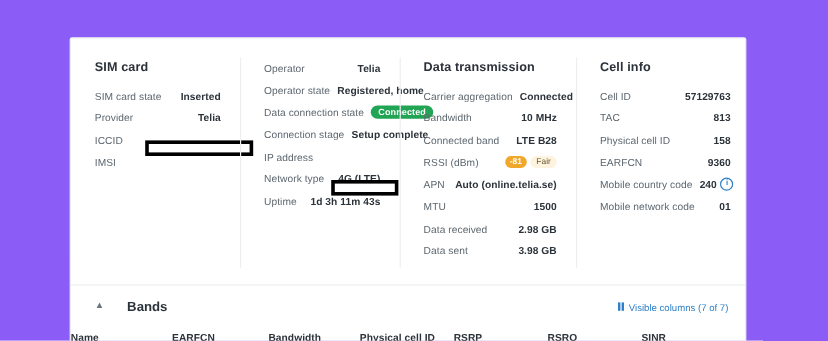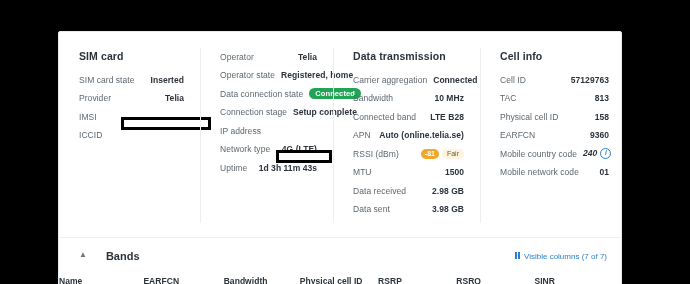--- a/index.html
+++ b/index.html
@@ -12,21 +12,21 @@
     background: #ffffff;
     font-family: "Liberation Sans", sans-serif;
     font-size: 11px;
     color: #262c33;
     overflow: hidden;
   }
   .page {
     position: relative;
     width: 690px;
     height: 284px;
-    background: #000000;
+    background: #8b5cf6;
   }
   .card {
     position: absolute;
     left: 58px;
     top: 31px;
     width: 564px;
     background: #ffffff;
     border: 1px solid #e9ebed;
     border-radius: 2px;
     box-sizing: border-box;
@@ -152,21 +152,21 @@
     border: 1px solid #2f80c8;
     color: #2f80c8;
     font-size: 6.5px;
     font-weight: bold;
     line-height: 1;
     margin-left: 3px;
     vertical-align: middle;
   }
   .val-with-icon {
     display: inline-flex;
-    font-style: italic;
+    align-items: center;
   }
 
   
   .divider {
     height: 1px;
     background: #eceef0;
     margin: 2px 0 0 0;
   }
   .bands-head {
     display: flex;
@@ -245,27 +245,27 @@
 
         <div class="row">
           <span class="lbl">SIM card state</span>
           <span class="val">Inserted</span>
         </div>
         <div class="row">
           <span class="lbl">Provider</span>
           <span class="val">Telia</span>
         </div>
         <div class="row">
+          <span class="lbl">ICCID</span>
+          <span class="val"></span>
+        </div>
+        <div class="row">
           <span class="lbl">IMSI</span>
           <span class="val"></span>
         </div>
-        <div class="row">
-          <span class="lbl">ICCID</span>
-          <span class="val"></span>
-        </div>
 
         <span class="redact redact-sim"></span>
       </div>
 
       <div class="info-col col-connection">
 
         <div class="row">
           <span class="lbl">Operator</span>
           <span class="val">Telia</span>
         </div>
@@ -304,31 +304,31 @@
           <span class="lbl">Carrier aggregation</span>
           <span class="val">Connected</span>
         </div>
         <div class="row">
           <span class="lbl">Bandwidth</span>
           <span class="val">10 MHz</span>
         </div>
         <div class="row">
           <span class="lbl">Connected band</span>
           <span class="val">LTE B28</span>
-        </div>
-        <div class="row">
-          <span class="lbl">APN</span>
-          <span class="val">Auto (online.telia.se)</span>
         </div>
         <div class="row">
           <span class="lbl">RSSI (dBm)</span>
           <span class="badge-group sev-fair">
             <span class="dot-val">-81</span>
             <span class="dot-label">Fair</span>
           </span>
+        </div>
+        <div class="row">
+          <span class="lbl">APN</span>
+          <span class="val">Auto (online.telia.se)</span>
         </div>
         <div class="row">
           <span class="lbl">MTU</span>
           <span class="val">1500</span>
         </div>
         <div class="row">
           <span class="lbl">Data received</span>
           <span class="val">2.98 GB</span>
         </div>
         <div class="row">

